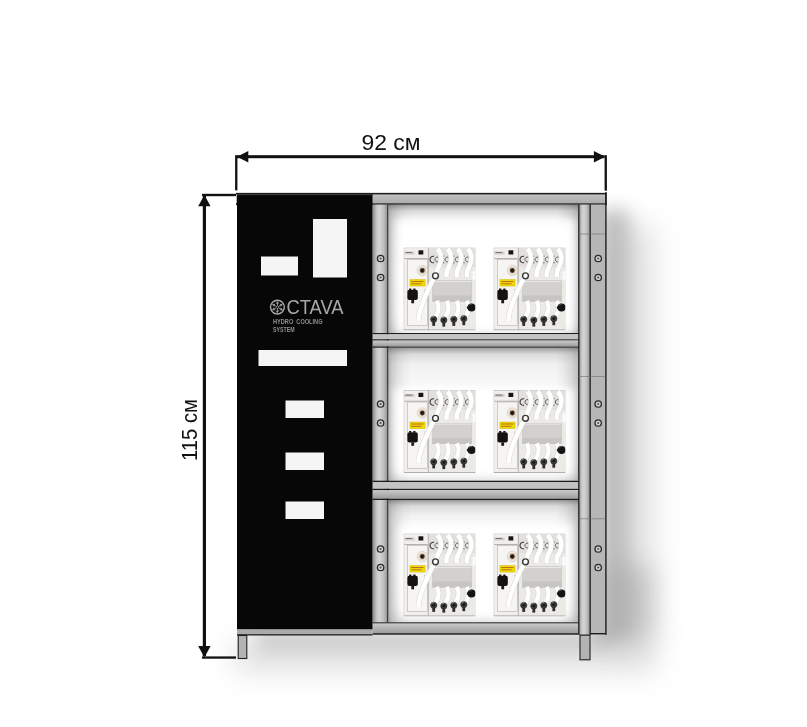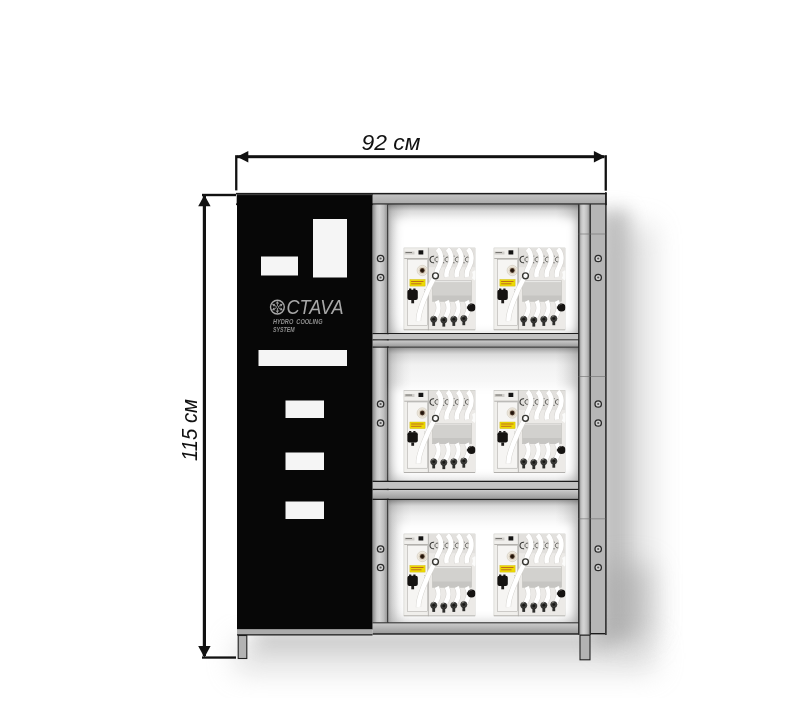--- a/index.html
+++ b/index.html
@@ -1,17 +1,17 @@
 <!DOCTYPE html>
 <html><head>
 <meta charset="utf-8">
 <style>
   html,body{margin:0;padding:0;background:#ffffff;}
   #stage{position:relative;width:807px;height:727px;background:#ffffff;overflow:hidden;
-         font-family:"Liberation Sans", sans-serif;font-style:italic;}
+         font-family:"Liberation Sans", sans-serif;}
   svg text{font-family:"Liberation Sans", sans-serif;}
 </style>
 </head>
 <body>
 <div id="stage">
 <svg width="807" height="727" viewBox="0 0 807 727">
 <defs>
   <linearGradient id="barV" x1="0" y1="0" x2="0" y2="1">
     <stop offset="0" stop-color="#cacaca"></stop>
           <stop offset="0.3" stop-color="#bcbcbc"></stop>

